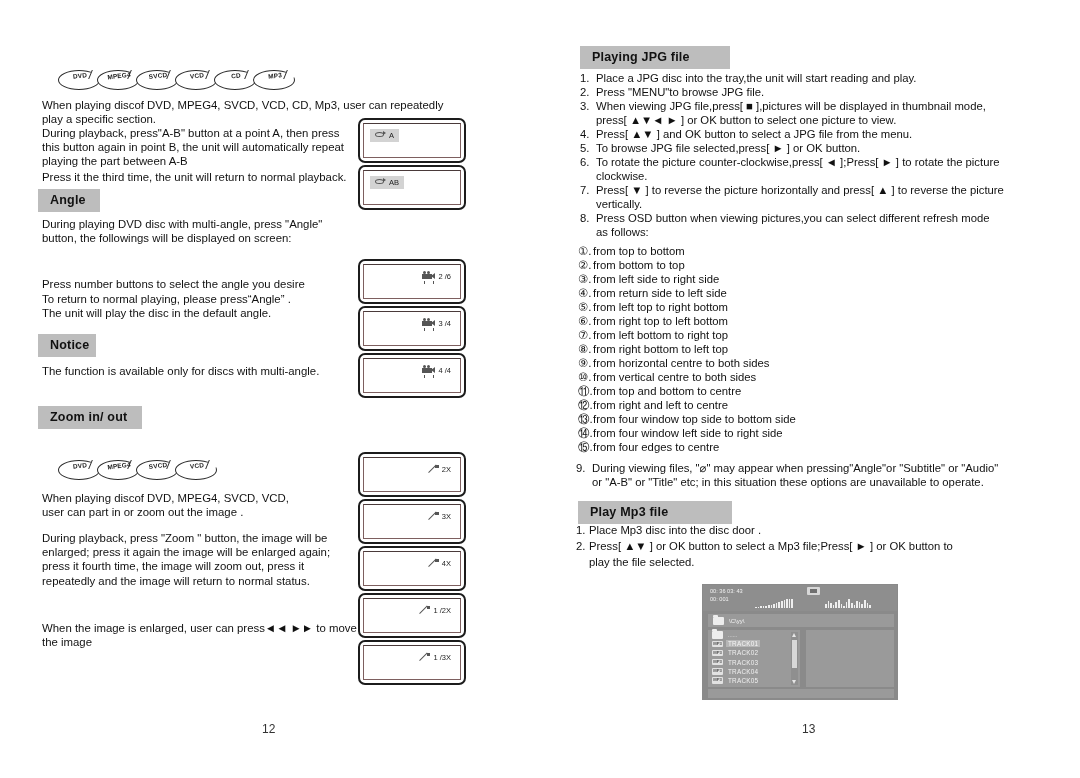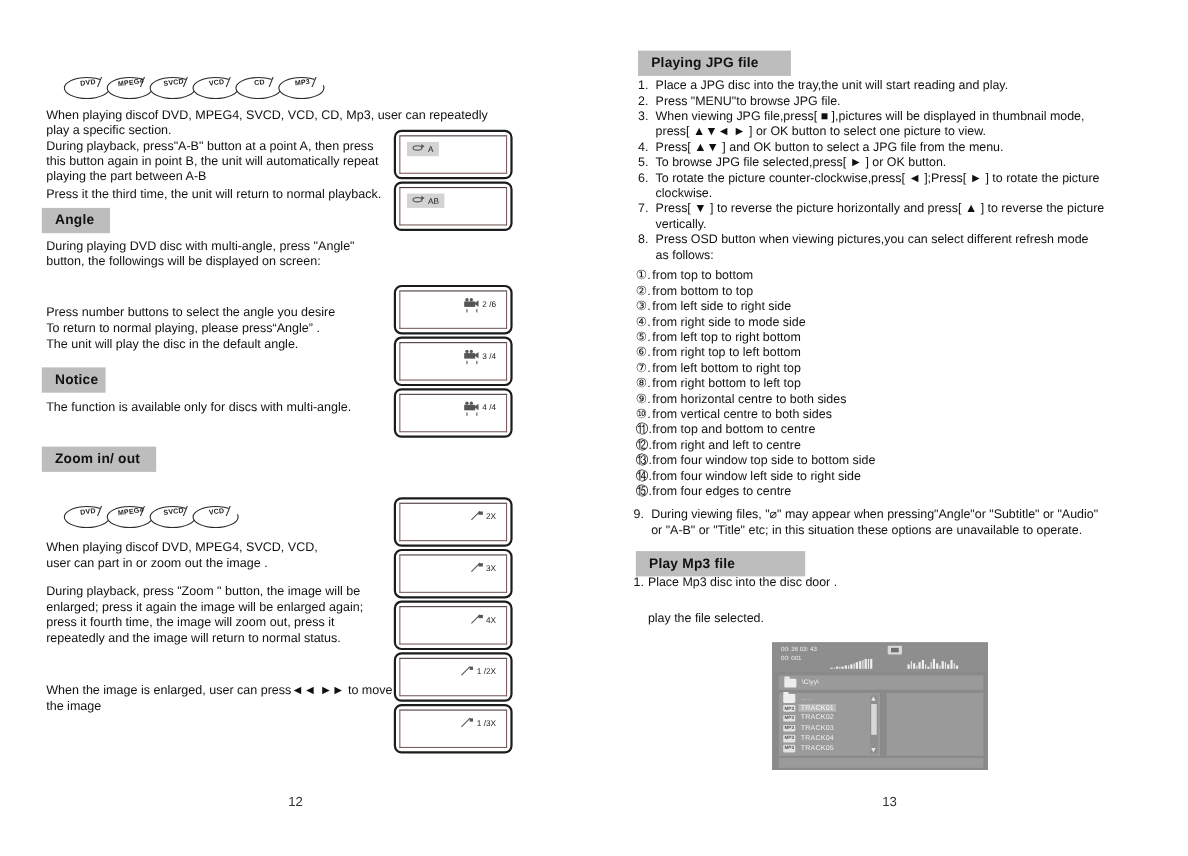--- a/index.html
+++ b/index.html
@@ -573,57 +573,58 @@
           <span>1 /3X</span>
         </div>
       </div>
     </div>
 
     <div class="pageno" style="left:262px; top:722px;">12</div>
   </div>
 
   <div class="col col-right">
 
-    <div class="section-bar" style="left:40px; top:46px; width:139px;">Playing JPG file</div>
+    <div class="section-bar" style="left:40px; top:46px; width:150px;">Playing JPG file</div>
 
     <div class="listline" style="left:40px; top:72px;"><span class="num">1.</span><span class="txt">Place a JPG disc into the tray,the unit will start reading and play.</span></div>
     <div class="listline" style="left:40px; top:86px;"><span class="num">2.</span><span class="txt">Press "MENU"to browse JPG file.</span></div>
     <div class="listline" style="left:40px; top:100px;"><span class="num">3.</span><span class="txt">When viewing JPG file,press[ ■ ],pictures will be displayed in thumbnail mode,</span></div>
     <div class="listline cont" style="left:40px; top:114px;"><span class="txt">press[ ▲▼◄ ► ] or OK button to select one picture to view.</span></div>
     <div class="listline" style="left:40px; top:128px;"><span class="num">4.</span><span class="txt">Press[ ▲▼ ] and OK button to select a JPG file from the menu.</span></div>
     <div class="listline" style="left:40px; top:142px;"><span class="num">5.</span><span class="txt">To browse JPG file selected,press[ ► ]   or OK button.</span></div>
     <div class="listline" style="left:40px; top:156px;"><span class="num">6.</span><span class="txt">To rotate the picture counter-clockwise,press[ ◄  ];Press[ ► ] to rotate the picture</span></div>
     <div class="listline cont" style="left:40px; top:170px;"><span class="txt">clockwise.</span></div>
     <div class="listline" style="left:40px; top:184px;"><span class="num">7.</span><span class="txt">Press[ ▼ ]  to reverse the picture horizontally and press[ ▲ ]  to reverse the picture</span></div>
     <div class="listline cont" style="left:40px; top:198px;"><span class="txt">vertically.</span></div>
     <div class="listline" style="left:40px; top:212px;"><span class="num">8.</span><span class="txt">Press OSD button when viewing pictures,you can select different refresh mode</span></div>
     <div class="listline cont" style="left:40px; top:226px;"><span class="txt">as follows:</span></div>
 
     <div class="listline" style="left:38px; top:245px;"><span class="num circ">①.</span><span class="txt">from top to bottom</span></div>
     <div class="listline" style="left:38px; top:259px;"><span class="num circ">②.</span><span class="txt">from bottom to top</span></div>
     <div class="listline" style="left:38px; top:273px;"><span class="num circ">③.</span><span class="txt">from left side to right side</span></div>
-    <div class="listline" style="left:38px; top:287px;"><span class="num circ">④.</span><span class="txt">from right side to mode side</span></div>
+    <div class="listline" style="left:38px; top:287px;"><span class="num circ">④.</span><span class="txt">from return side to left side</span></div>
     <div class="listline" style="left:38px; top:301px;"><span class="num circ">⑤.</span><span class="txt">from left top to right bottom</span></div>
     <div class="listline" style="left:38px; top:315px;"><span class="num circ">⑥.</span><span class="txt">from right top to left bottom</span></div>
     <div class="listline" style="left:38px; top:329px;"><span class="num circ">⑦.</span><span class="txt">from left bottom to right top</span></div>
     <div class="listline" style="left:38px; top:343px;"><span class="num circ">⑧.</span><span class="txt">from right bottom to left top</span></div>
     <div class="listline" style="left:38px; top:357px;"><span class="num circ">⑨.</span><span class="txt">from horizontal centre to both sides</span></div>
     <div class="listline" style="left:38px; top:371px;"><span class="num circ">⑩.</span><span class="txt">from vertical centre to both sides</span></div>
     <div class="listline" style="left:38px; top:385px;"><span class="num circ">⑪.</span><span class="txt">from top and bottom to centre</span></div>
     <div class="listline" style="left:38px; top:399px;"><span class="num circ">⑫.</span><span class="txt">from right and left to centre</span></div>
     <div class="listline" style="left:38px; top:413px;"><span class="num circ">⑬.</span><span class="txt">from four window top side to bottom side</span></div>
     <div class="listline" style="left:38px; top:427px;"><span class="num circ">⑭.</span><span class="txt">from four window left side to right side</span></div>
     <div class="listline" style="left:38px; top:441px;"><span class="num circ">⑮.</span><span class="txt">from four edges to centre</span></div>
 
     <div class="listline" style="left:36px; top:462px;"><span class="num">9.</span><span class="txt">During viewing files, "⌀" may appear when pressing"Angle"or "Subtitle" or "Audio"</span></div>
     <div class="listline cont" style="left:36px; top:476px;"><span class="txt">or "A-B" or "Title" etc; in this situation these options are unavailable to operate.</span></div>
 
     <div class="section-bar" style="left:38px; top:501px; width:154px;">Play Mp3 file</div>
 
     <div class="listline" style="left:36px; top:524px;"><span class="num" style="width:13px;">1.</span><span class="txt">Place Mp3 disc into the disc door .</span></div>
+    <div class="listline" style="left:36px; top:540px;"><span class="num" style="width:13px;">2.</span><span class="txt">Press[ ▲▼ ]  or  OK button to select a Mp3 file;Press[ ► ]  or  OK  button to</span></div>
     <div class="listline" style="left:36px; top:556px; padding-left:13px;"><span class="txt">play the file selected.</span></div>
 
     <div class="mp3shot" style="left:162px; top:584px;">
       <div class="mp3-top">
         <div class="mp3-time">00: 36 03: 43
 00: 001</div>
         <div class="mp3-badge"></div>
         <div class="eq" style="left:52px; top:12px;">
           <i style="height:1px"></i>
             <i style="height:1px"></i>

